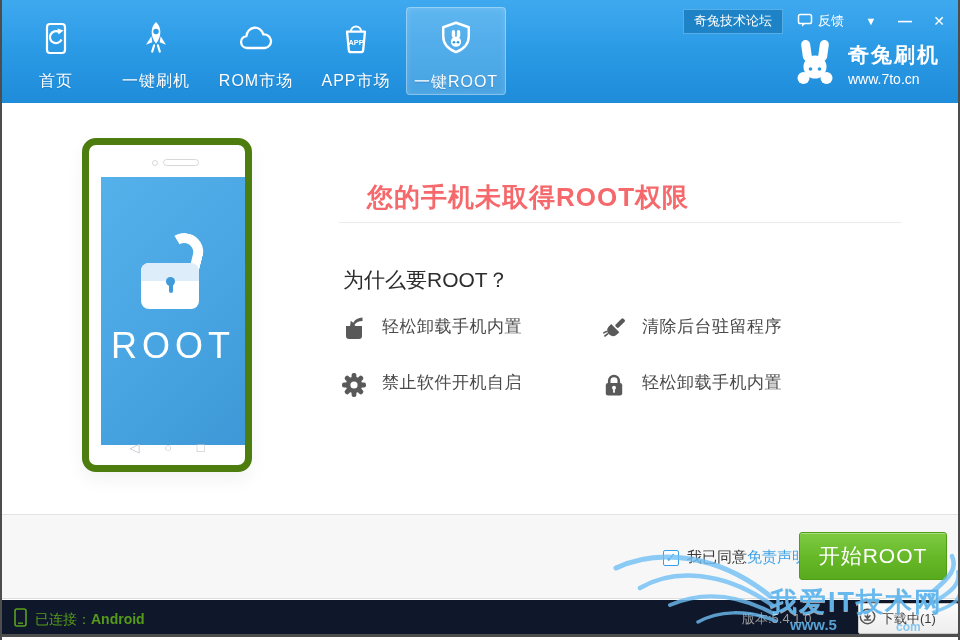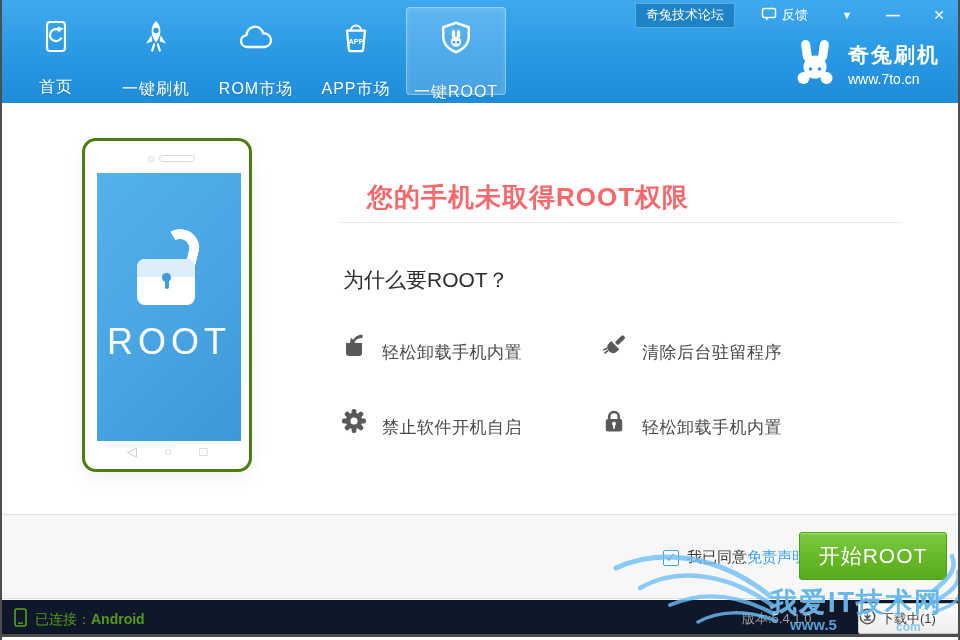--- a/index.html
+++ b/index.html
@@ -11,39 +11,39 @@
   
   .header { position:absolute; left:0; top:0; width:100%; height:103px;
             background:linear-gradient(180deg,#3fa9ef 0%,#2c9be6 45%,#1e8cd9 100%); }
   .nav { position:absolute; left:4px; top:0; height:103px; display:flex; }
   .nav-item { width:100px; height:88px; margin-top:7px; border-radius:4px;
               display:flex; flex-direction:column; align-items:center;
               padding-top:12px; cursor:pointer; }
   .nav-item.active { background:rgba(255,255,255,0.18); border:1px solid rgba(255,255,255,0.35);
                      box-shadow:inset 0 0 6px rgba(255,255,255,0.15); }
   .nav-icon { width:40px; height:40px; display:flex; align-items:center; justify-content:center; }
-  .nav-label { margin-top:22px; color:#fff; font-size:16px; letter-spacing:1px; text-shadow:0 1px 1px rgba(0,60,110,0.25); }
-
-  .topbar { position:absolute; right:6px; top:3px; height:24px; display:flex; align-items:center; gap:20px; }
+  .nav-label { margin-top:12px; color:#fff; font-size:16px; letter-spacing:1px; text-shadow:0 1px 1px rgba(0,60,110,0.25); }
+
+  .topbar { position:absolute; right:6px; top:9px; height:24px; display:flex; align-items:center; gap:8px; }
   .forum-btn { background:#1d82c6; border:1px solid #56aee6; color:#fff; font-size:13px;
                padding:2px 10px 3px; cursor:pointer; }
   .feedback { display:flex; align-items:center; gap:5px; color:#fff; font-size:13px; cursor:pointer; padding:0 6px; }
   .winctl { color:#fff; font-size:14px; font-weight:bold; width:26px; text-align:center; cursor:pointer; }
   .winctl.caret { font-size:11px; }
 
   .logo { position:absolute; right:18px; top:38px; display:flex; align-items:center; gap:10px; }
   .logo-text { color:#fff; }
   .logo-name { font-size:21px; font-weight:bold; letter-spacing:2px; }
   .logo-site { font-size:14px; margin-top:2px; }
 
   
   .main { position:absolute; left:0; top:103px; width:100%; height:411px; background:#fff; }
 
   .phone { position:absolute; left:80px; top:35px; width:170px; height:334px; background:#fff;
-           border:3px solid #4d7c0f; border-radius:14px; box-shadow:0 8px 18px rgba(0,0,0,0.05); }
+           border:7px solid #4d7c0f; border-radius:14px; box-shadow:0 8px 18px rgba(0,0,0,0.05); }
   .speaker-dot { position:absolute; left:63px; top:15px; width:6px; height:6px; border:1px solid #d8d8d8; border-radius:50%; }
   .speaker-bar { position:absolute; left:74px; top:14px; width:36px; height:7px; border:1px solid #d8d8d8; border-radius:4px; }
   .screen { position:absolute; left:12px; top:32px; width:144px; height:268px;
             background:linear-gradient(135deg,#55b1ea 0%,#48a5e2 55%,#3e97d6 100%);
             display:flex; flex-direction:column; align-items:center; }
   .lock { position:relative; width:72px; height:78px; margin-top:56px; }
   .shackle { position:absolute; left:28px; top:0; width:38px; height:40px;
              border:10px solid #fff; border-bottom:none; border-radius:20px 20px 0 0;
              transform:rotate(14deg); border-left-color:transparent; }
   .lock-body { position:absolute; left:4px; top:30px; width:58px; height:46px; background:#fff; border-radius:8px; overflow:hidden; }
@@ -51,21 +51,21 @@
   .keyhole-c { position:absolute; left:25px; top:14px; width:9px; height:9px; background:#3f9bd9; border-radius:50%; }
   .keyhole-s { position:absolute; left:27.5px; top:20px; width:4px; height:10px; background:#3f9bd9; border-radius:2px; }
   .screen-root { color:#fff; font-size:36px; letter-spacing:5px; margin-top:14px; font-weight:400; }
   .phone-nav { position:absolute; left:0; bottom:10px; width:100%; display:flex; justify-content:space-around; padding:0 28px; color:#b9bfc6; font-size:13px; }
 
   .content-title { position:absolute; left:337px; top:77px; color:#f5696c; font-size:26px; font-weight:bold; letter-spacing:1px;margin-left:28px; }
   .divider { position:absolute; left:337px; top:119px; width:563px; height:1px; background:#ececec; }
   .question { position:absolute; left:341px; top:163px; color:#2e2e2e; font-size:21px; }
   .features { position:absolute; left:338px; top:212px; width:562px; display:grid;
               grid-template-columns:260px 260px; grid-column-gap:0; grid-row-gap:26px; }
-  .feature { display:flex; align-items:flex-end; gap:14px; height:30px;margin-top:19px; }
+  .feature { display:flex; align-items:flex-start; gap:14px; height:30px; }
   .feature-label { color:#4a4a4a; font-size:17px; letter-spacing:0.5px; }
 
   
   .footer { position:absolute; left:0; top:514px; width:100%; height:85px; background:#f7f7f7;
             border-top:1px solid #e3e3e3; border-bottom:1px solid #dedede; }
   .agree-row { position:absolute; left:661px; top:33px; display:flex; align-items:center; }
   .checkbox { width:16px; height:16px; background:#fff; border:1px solid #38a0e6; border-radius:2px;
               display:flex; align-items:center; justify-content:center; cursor:pointer; }
   .checkmark { color:#2e9ae4; font-size:13px; font-weight:bold; line-height:1; }
   .agree-text { margin-left:8px; color:#3a3a3a; font-size:15px; }

